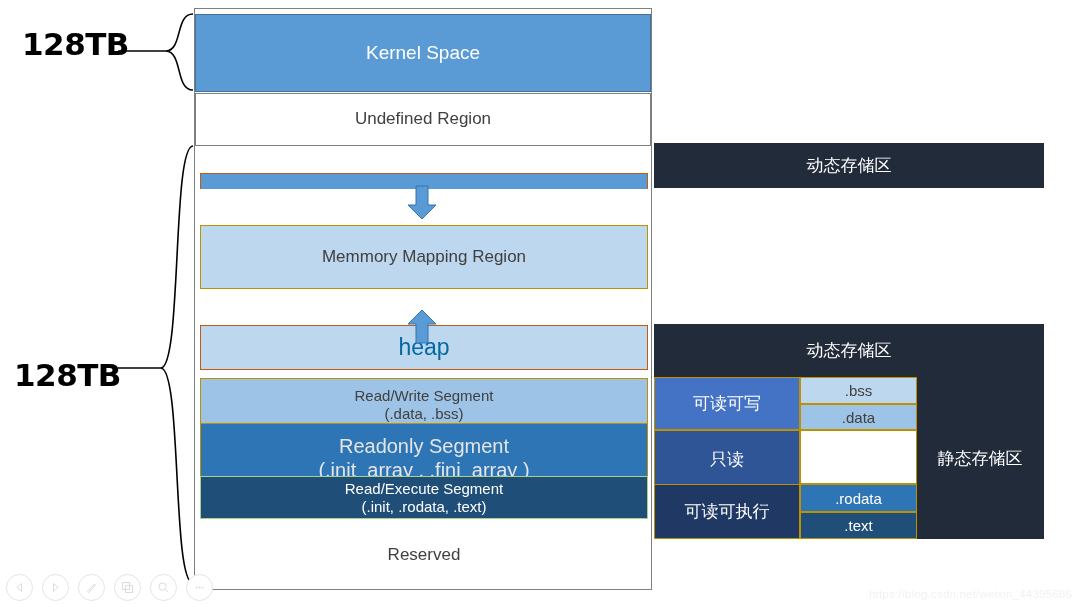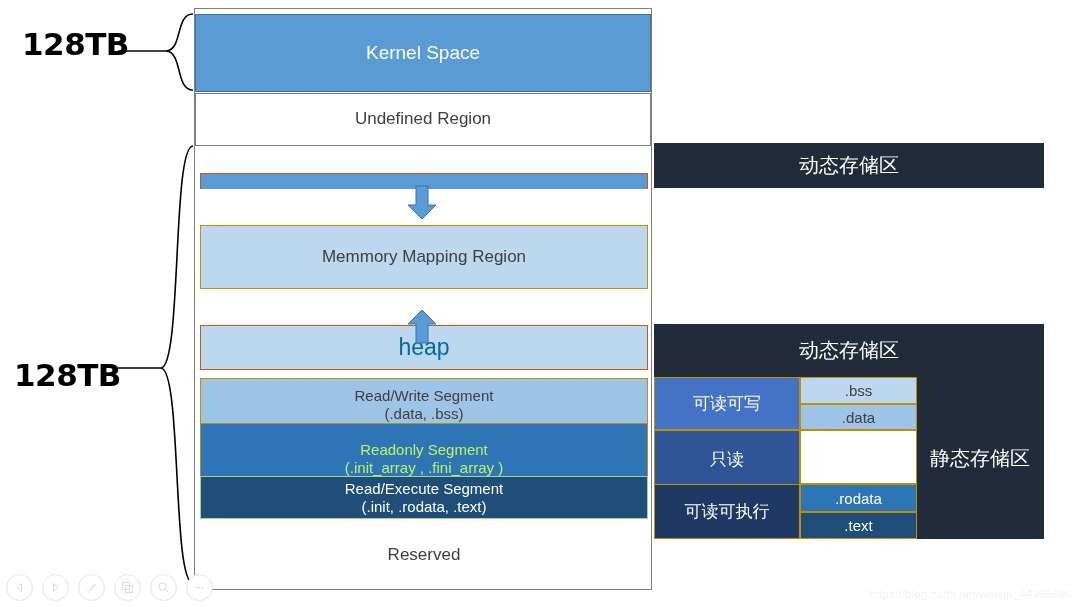--- a/index.html
+++ b/index.html
@@ -63,21 +63,21 @@
   .arrow { position: absolute; }
 
   
   .dark-box {
     position: absolute;
     background: #222B3A;
     color: #ffffff;
     display: flex;
     align-items: center;
     justify-content: center;
-    font-size: 20px;
+    font-size: 17px;
     box-sizing: border-box;
   }
 
   .perm-cell {
     position: absolute;
     color: #ffffff;
     display: flex;
     align-items: center;
     justify-content: center;
     font-size: 17px;
@@ -155,21 +155,21 @@
       <span class="l1">Memmory Mapping Region</span>
     </div>
     <div class="seg inset" style="top: 280px; height: 40px; background: rgb(255, 255, 255); color: rgb(64, 64, 64); font-size: 15px;"></div>
     <div class="seg inset" style="top: 316px; height: 45px; background: rgb(189, 215, 238); color: #0369a1; font-size: 23px; border: 1px solid rgb(197, 90, 17);">
       <span class="l1">heap</span>
     </div>
     <div class="seg inset" style="top: 361px; height: 53px; background: rgb(157, 195, 230); color: rgb(64, 64, 64); font-size: 15px; border: 1px solid rgb(191, 144, 0); margin-top: 8px;">
       <span class="l1">Read/Write Segment</span>
       <span class="l2">(.data,  .bss)</span>
     </div>
-    <div class="seg inset" style="top: 414px; height: 71px; background: rgb(46, 117, 182); color: #bef264; font-size: 15px; border: 1px solid rgb(191, 144, 0);">
+    <div class="seg inset" style="top: 414px; height: 71px; background: rgb(46, 117, 182); color: #e5e5e5; font-size: 20px; border: 1px solid rgb(191, 144, 0);">
       <span class="l1">Readonly Segment</span>
       <span class="l2">(.init_array ,   .fini_array )</span>
     </div>
     <div class="seg inset" style="top: 467px; height: 43px; background: rgb(31, 78, 121); color: rgb(255, 255, 255); font-size: 15px; border: 1px solid rgb(169, 209, 142);">
       <span class="l1">Read/Execute Segment</span>
       <span class="l2">(.init,  .rodata,  .text)</span>
     </div>
     <div class="seg inset" style="top: 520px; height: 53px; background: rgb(255, 255, 255); color: rgb(64, 64, 64); font-size: 17px;">
       <span class="l1">Reserved</span>
     </div>

